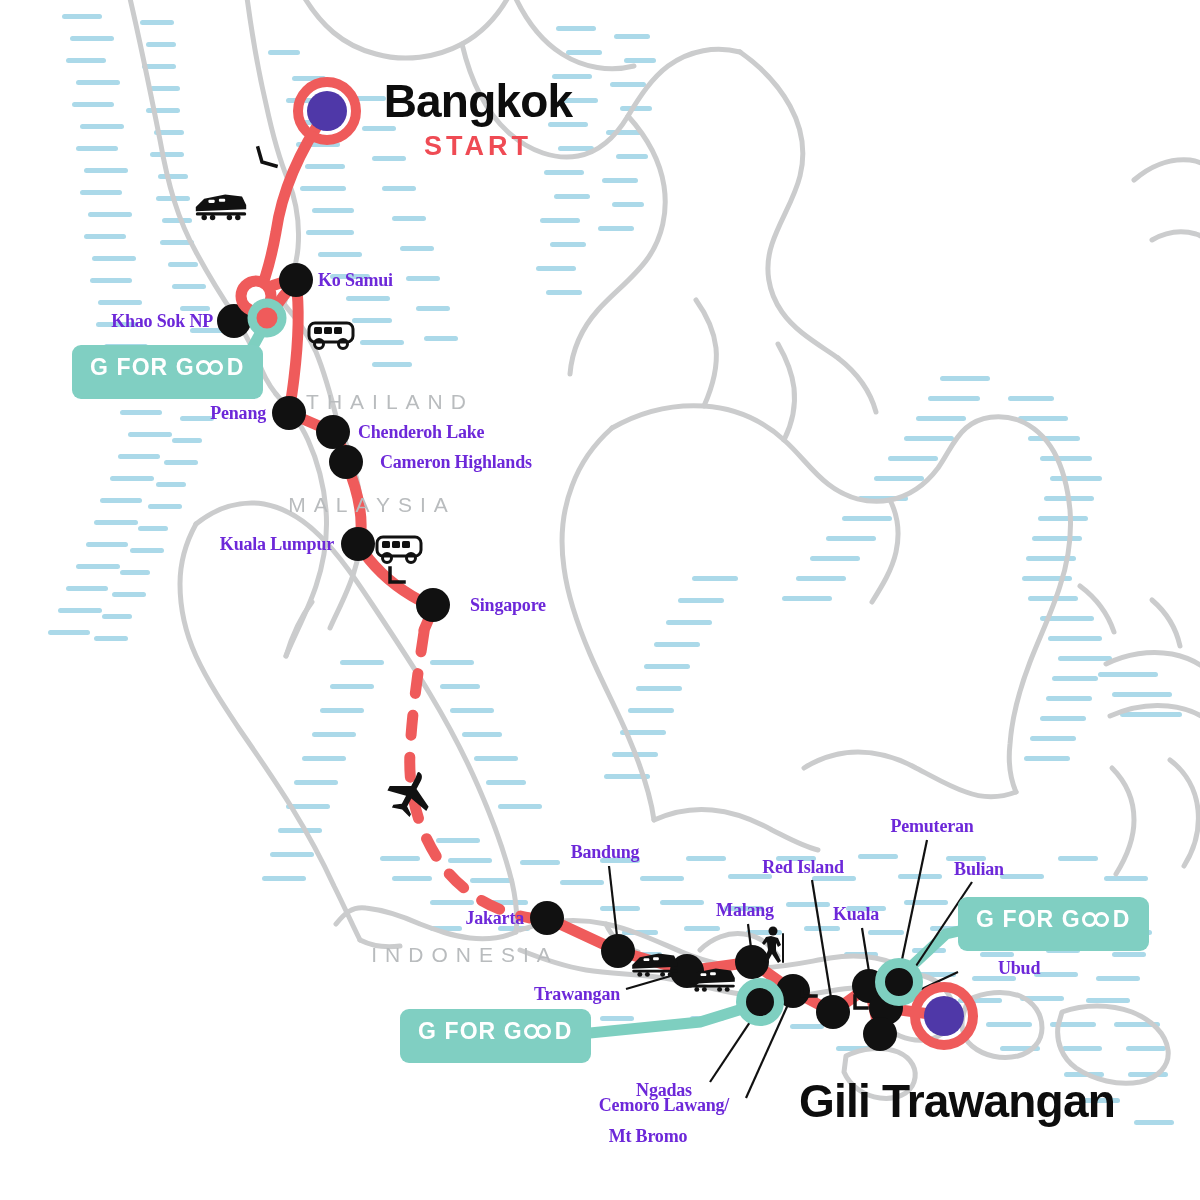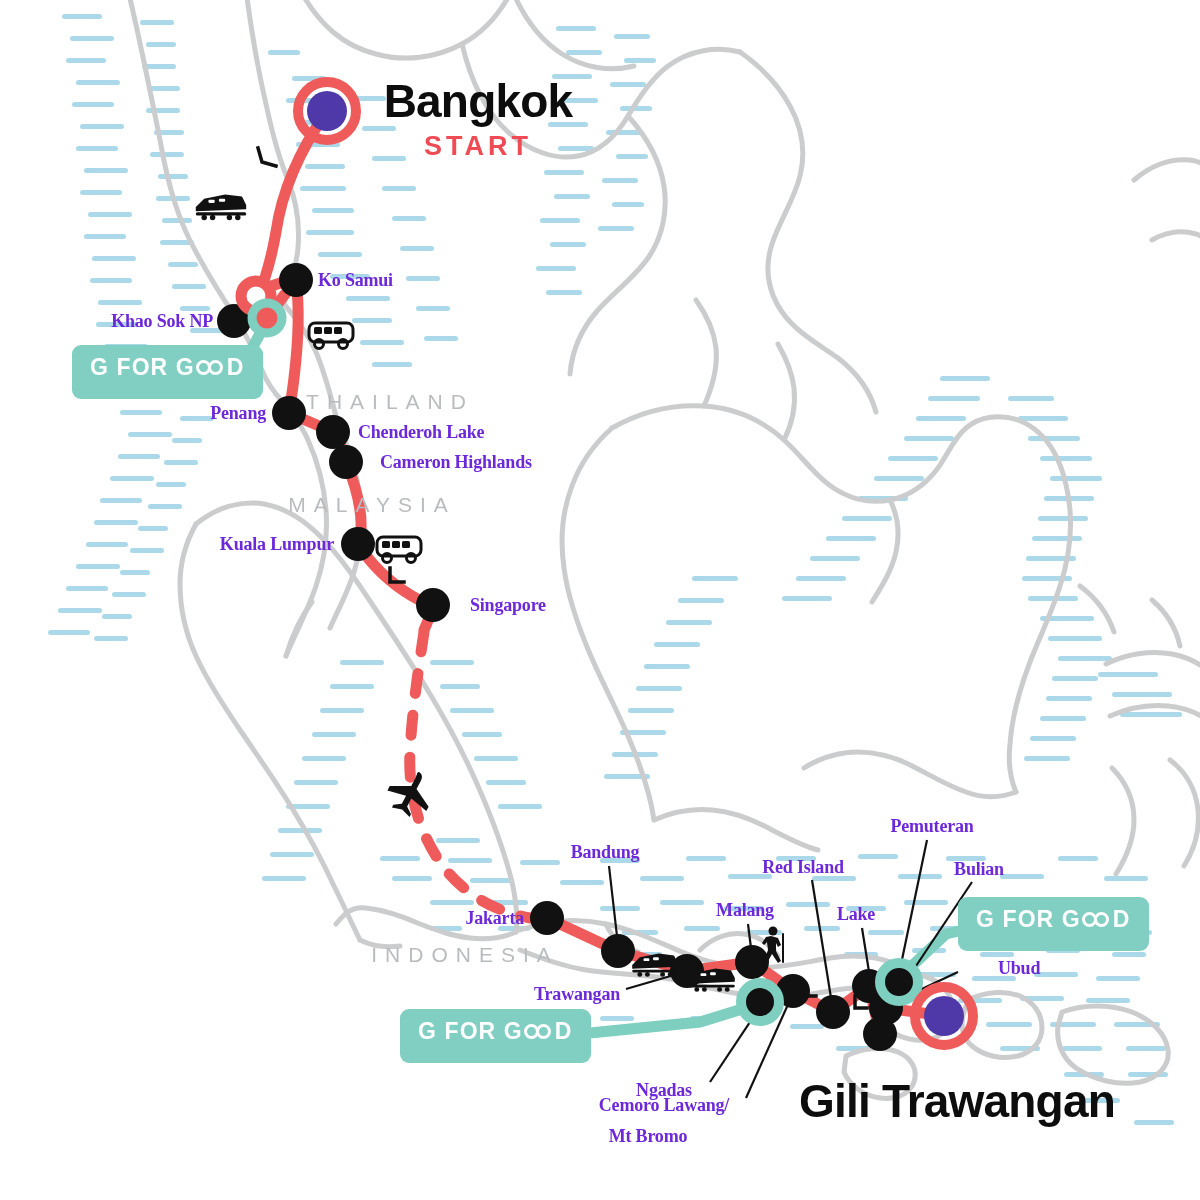--- a/index.html
+++ b/index.html
@@ -671,21 +671,21 @@
       <div class="city-label right" style="left: 380px; top: 462px;">Cameron Highlands</div>
       <div class="city-label left" style="left: 334px; top: 544px;">Kuala Lumpur</div>
       <div class="city-label right" style="left: 458px; top: 605px; margin-left: 12px;">Singapore</div>
       <div class="city-label left" style="left: 524px; top: 918px;">Jakarta</div>
       <div class="city-label center" style="left: 605px; top: 852px;">Bandung</div>
       <div class="city-label left" style="left: 620px; top: 994px;">Trawangan</div>
       <div class="city-label center" style="left: 745px; top: 910px;">Malang</div>
       <div class="city-label center" style="left: 664px; top: 1090px;">Ngadas</div>
       <div class="city-label center" style="left: 664px; top: 1105px;">Cemoro Lawang/</div>
       <div class="city-label center" style="left: 803px; top: 867px;">Red Island</div>
-      <div class="city-label center" style="left: 856px; top: 914px;">Lake</div>
+      <div class="city-label center" style="left: 856px; top: 914px;">Kuala</div>
       <div class="city-label center" style="left: 932px; top: 826px;">Pemuteran</div>
       <div class="city-label center" style="left: 979px; top: 869px;">Bulian</div>
       <div class="city-label right" style="left: 998px; top: 968px; text-align: right;">Ubud</div>
       <div class="city-label center" style="left: 648px; top: 1136px;">Mt Bromo</div>
       <div class="terminus" style="left: 478px; top: 78px;">
         <div class="t-name">Bangkok</div>
         <div class="t-sub">START</div>
       </div>
       <div class="terminus" style="left: 957px; top: 1078px;">
         <div class="t-name">Gili Trawangan</div>

